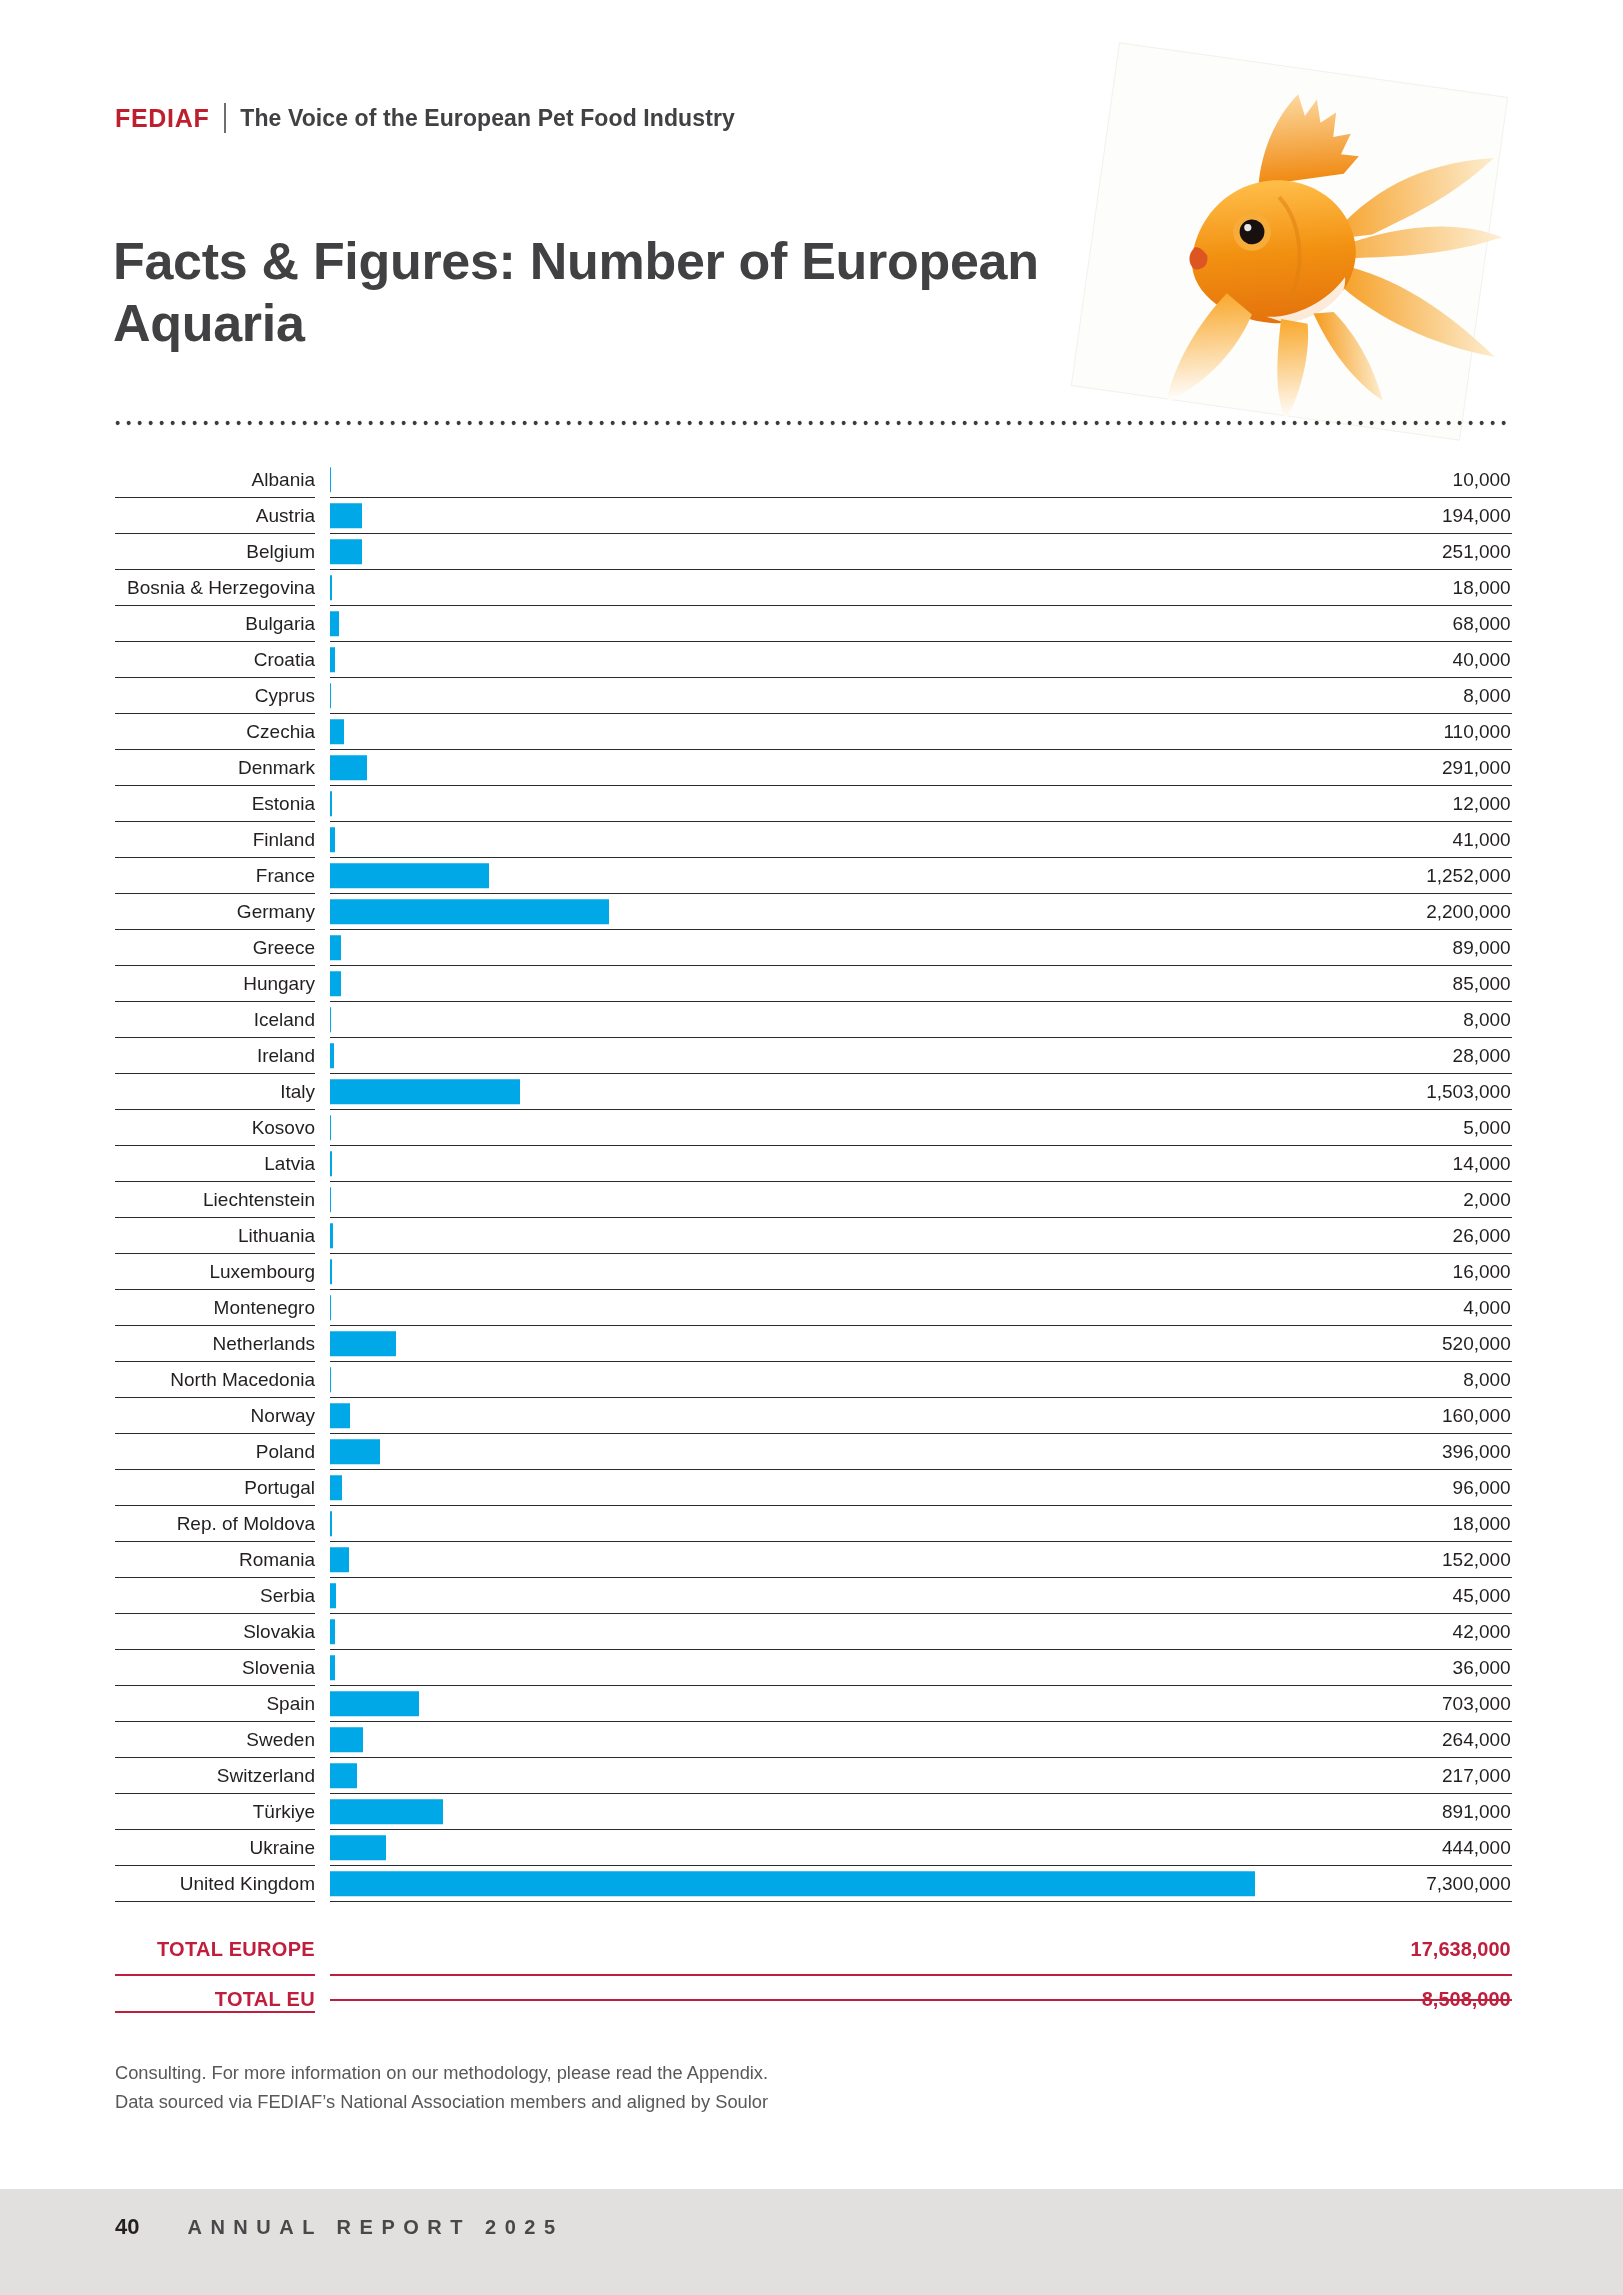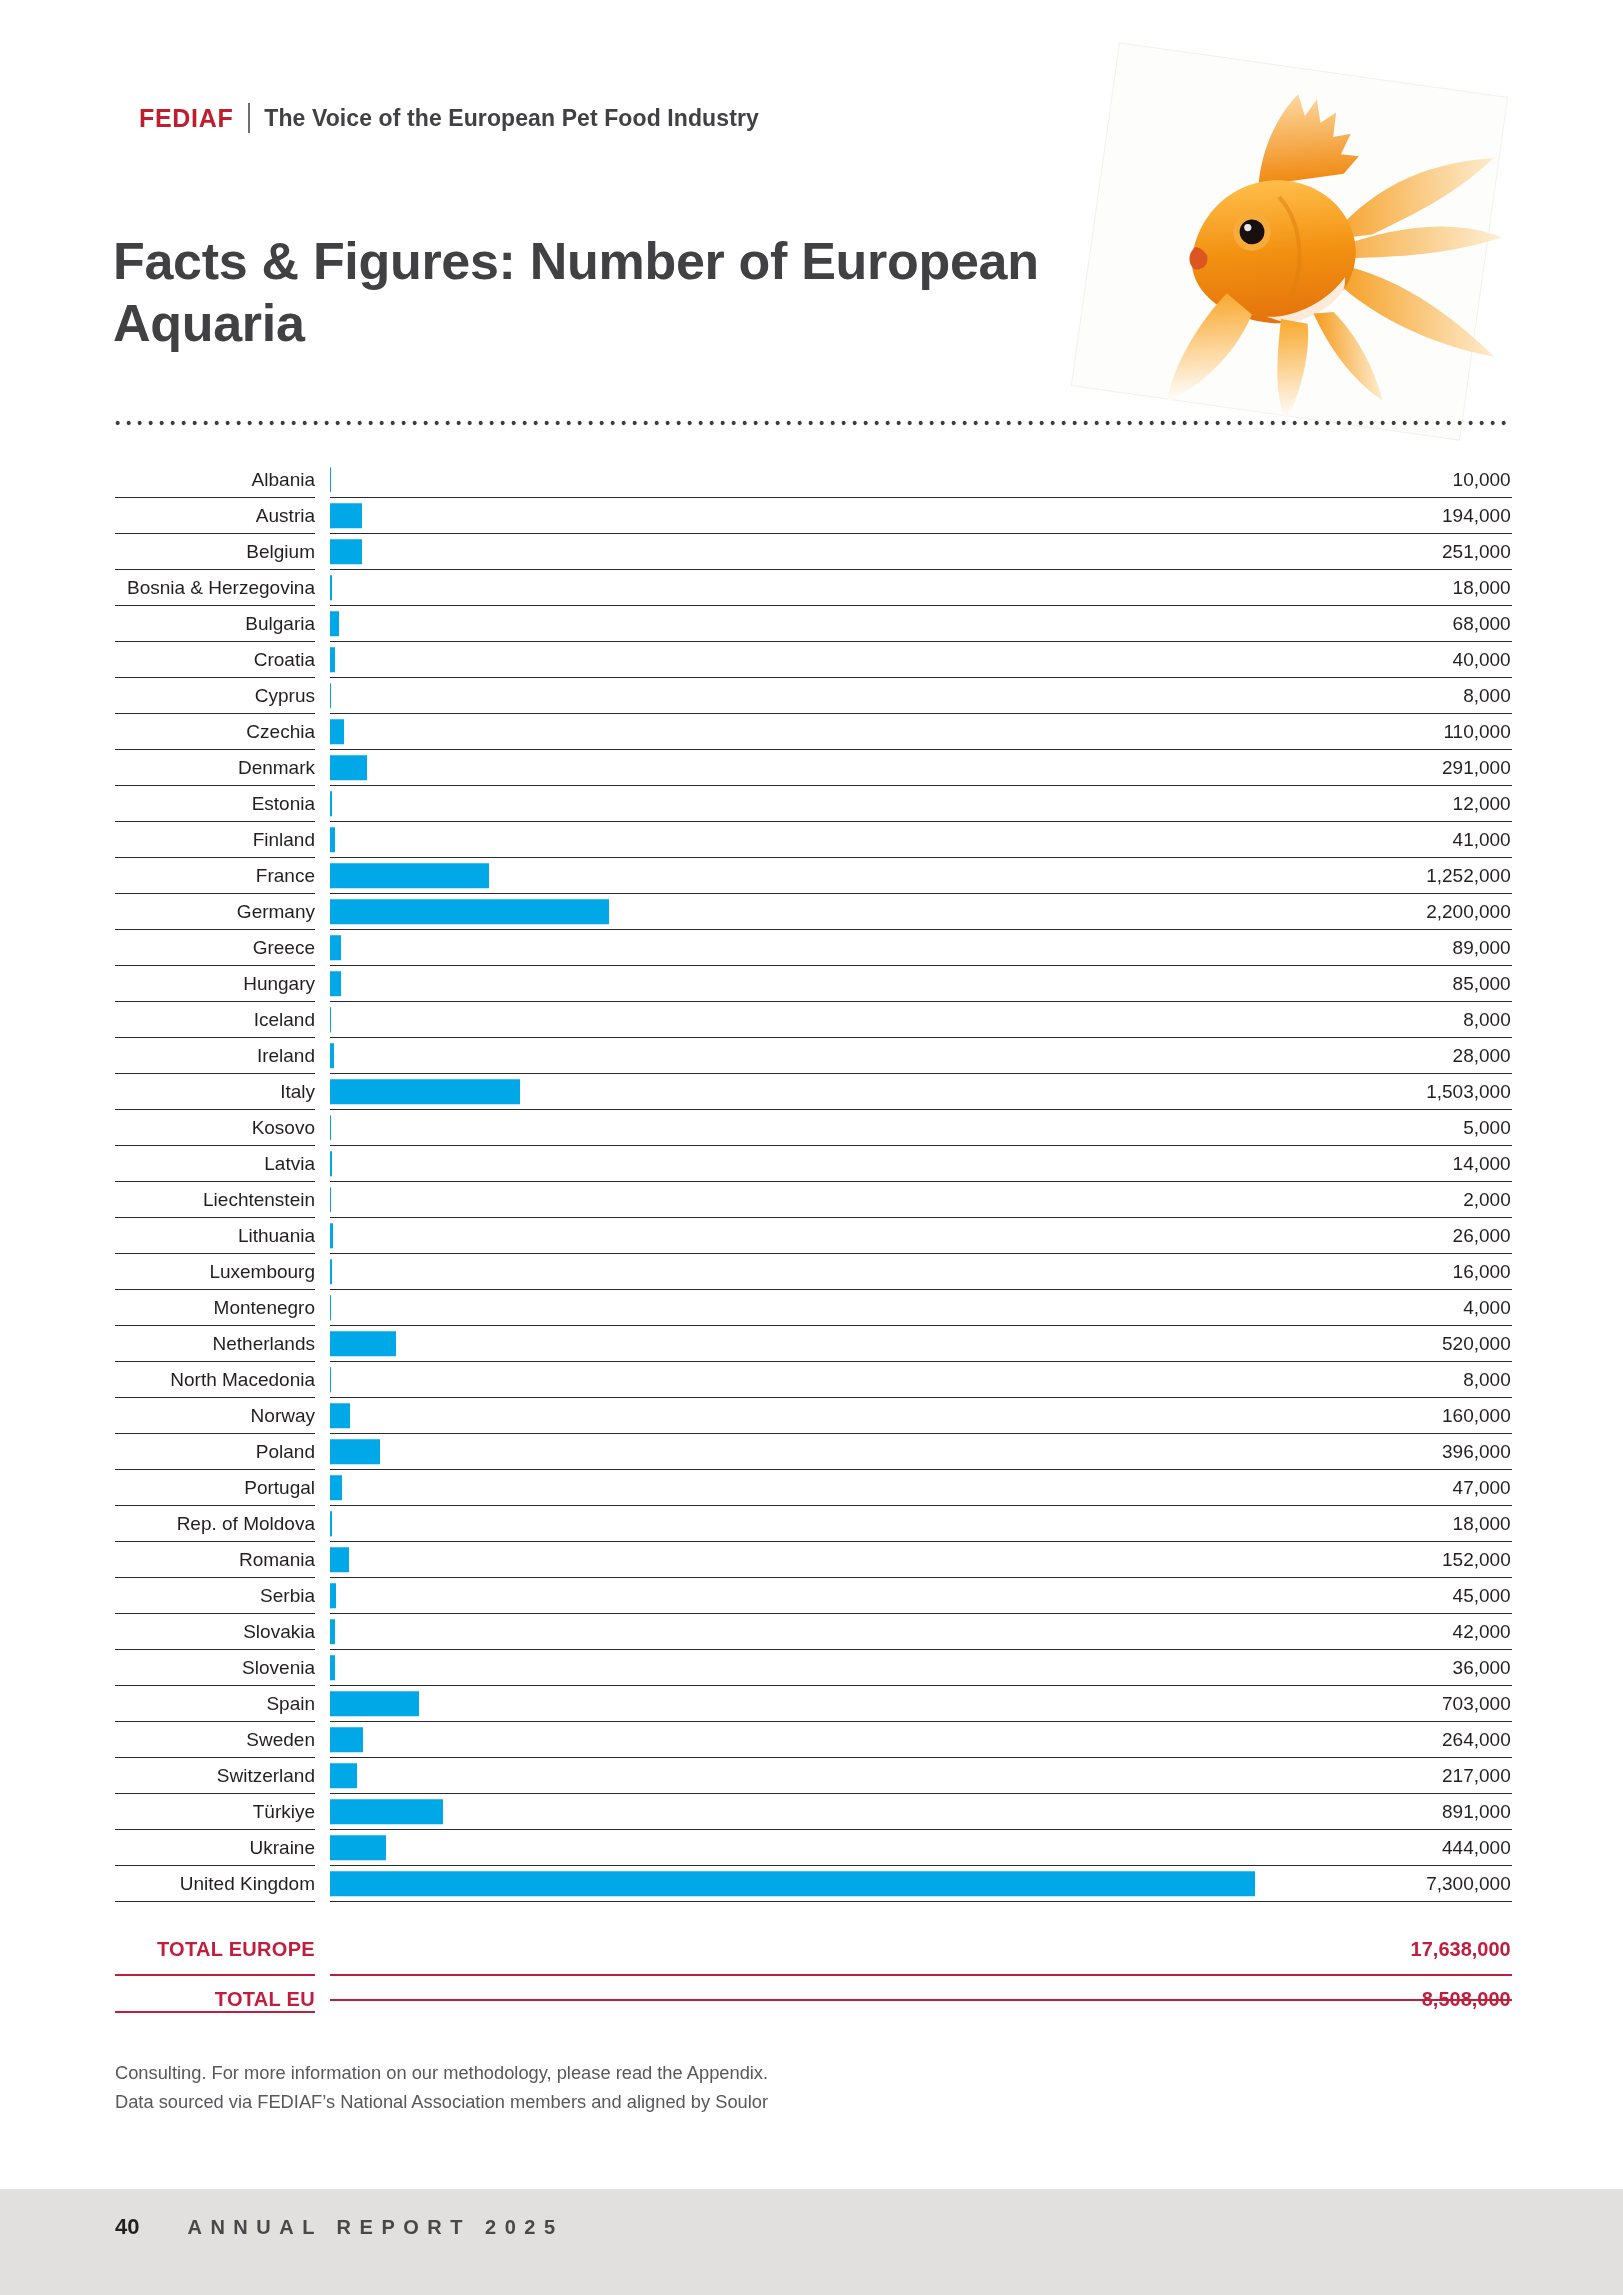--- a/index.html
+++ b/index.html
@@ -11,21 +11,21 @@
     --muted-gray:#58585b;
     --footer-bg:#e1e0df;
   }
   *{margin:0;padding:0;box-sizing:border-box;}
   html,body{background:#ffffff;}
   body{font-family:"Liberation Sans", sans-serif;color:var(--text-dark);}
   #page{position:relative;width:1623px;height:2295px;background:#ffffff;overflow:hidden;}
 
   
   .hdr{position:absolute;left:115px;top:103px;display:flex;align-items:center;gap:14.4px;}
-  .hdr .brand{font-size:25px;font-weight:bold;color:var(--accent-red);letter-spacing:0.7px;margin-left:24px;}
+  .hdr .brand{font-size:25px;font-weight:bold;color:var(--accent-red);letter-spacing:0.7px;}
   .hdr .divider{width:2px;height:30px;background:#6d6e71;}
   .hdr .tagline{font-size:23px;font-weight:bold;color:#414042;letter-spacing:0.1px;}
 
   
   .title{position:absolute;left:113px;top:230px;width:1021px;font-size:52px;line-height:1.2;
          font-weight:bold;color:#414042;letter-spacing:-0.3px;}
 
   
   .fish{position:absolute;left:1067px;top:56px;width:445px;height:376px;}
   .fish .photo-bg{position:absolute;left:26px;top:11.8px;width:393px;height:347px;
@@ -351,21 +351,21 @@
         <div class="track">
           <div class="bar" style="width: 4.24479%;"></div>
           <div class="val">396,000</div>
         </div>
       </div>
       <div class="row">
         <div class="lbl">Portugal</div>
         <div class="gap"></div>
         <div class="track">
           <div class="bar" style="width: 1.02904%;"></div>
-          <div class="val">47,000</div>
+          <div class="val">96,000</div>
         </div>
       </div>
       <div class="row">
         <div class="lbl">Rep. of Moldova</div>
         <div class="gap"></div>
         <div class="track">
           <div class="bar" style="width: 0.192945%;"></div>
           <div class="val">18,000</div>
         </div>
       </div>

